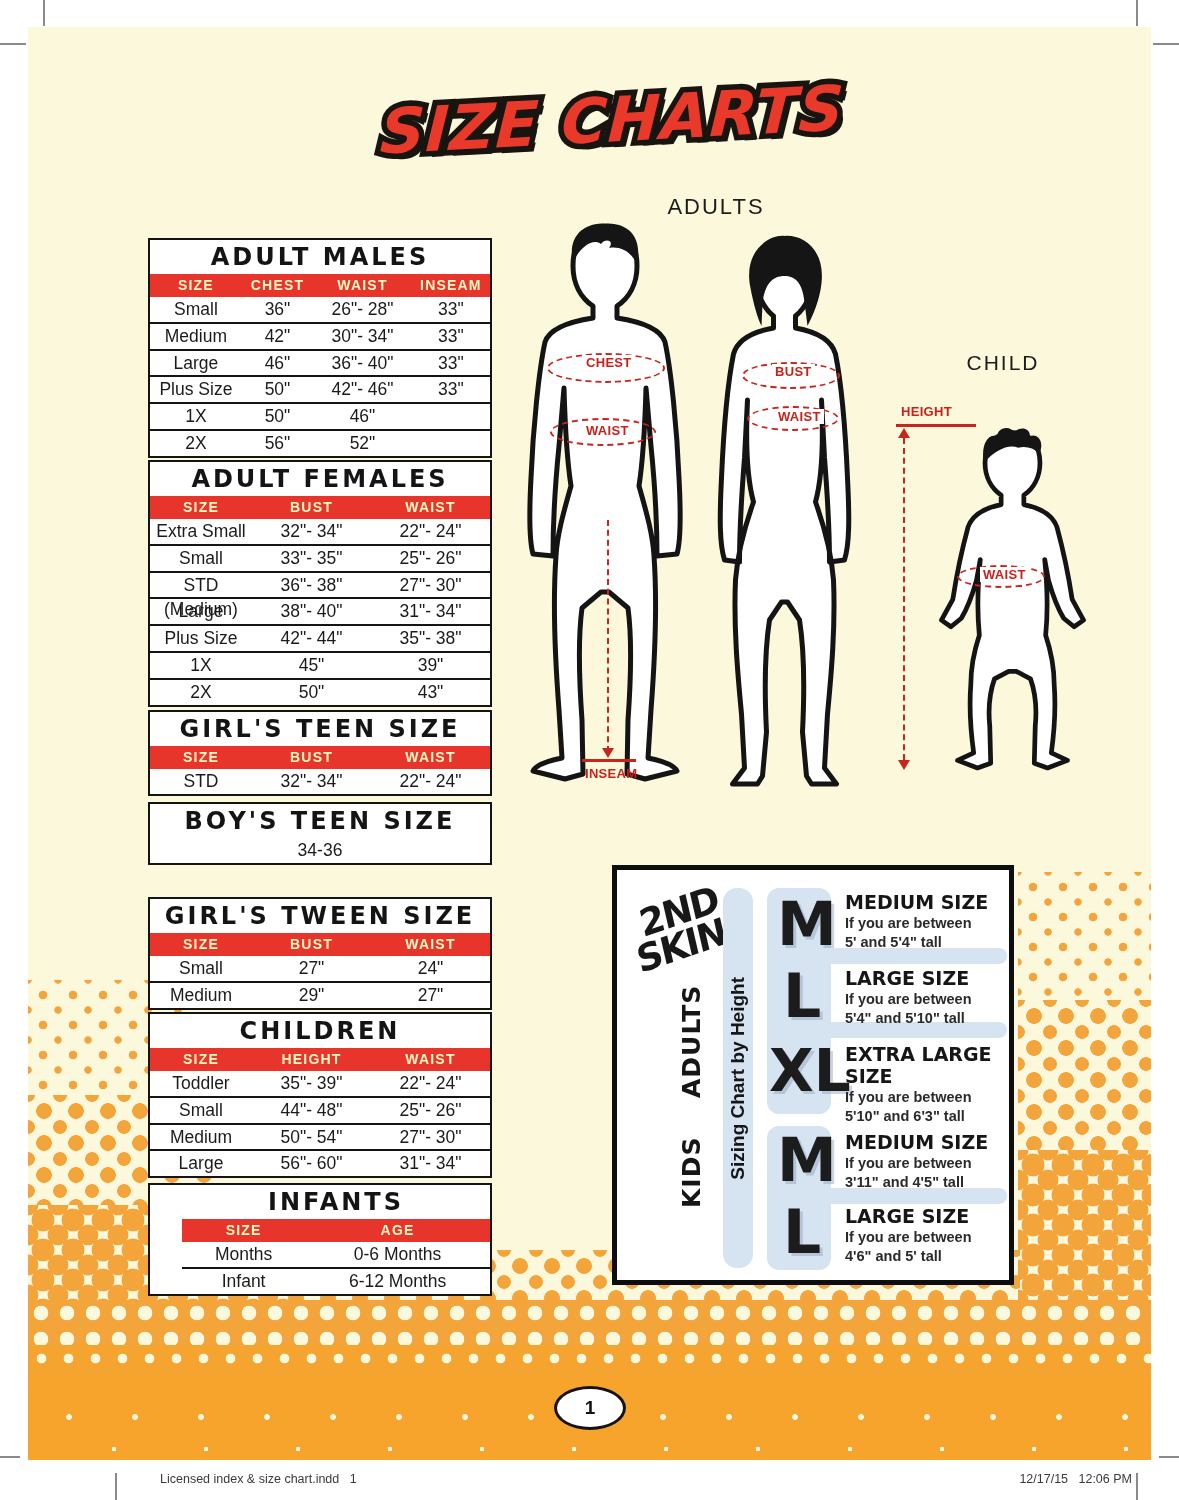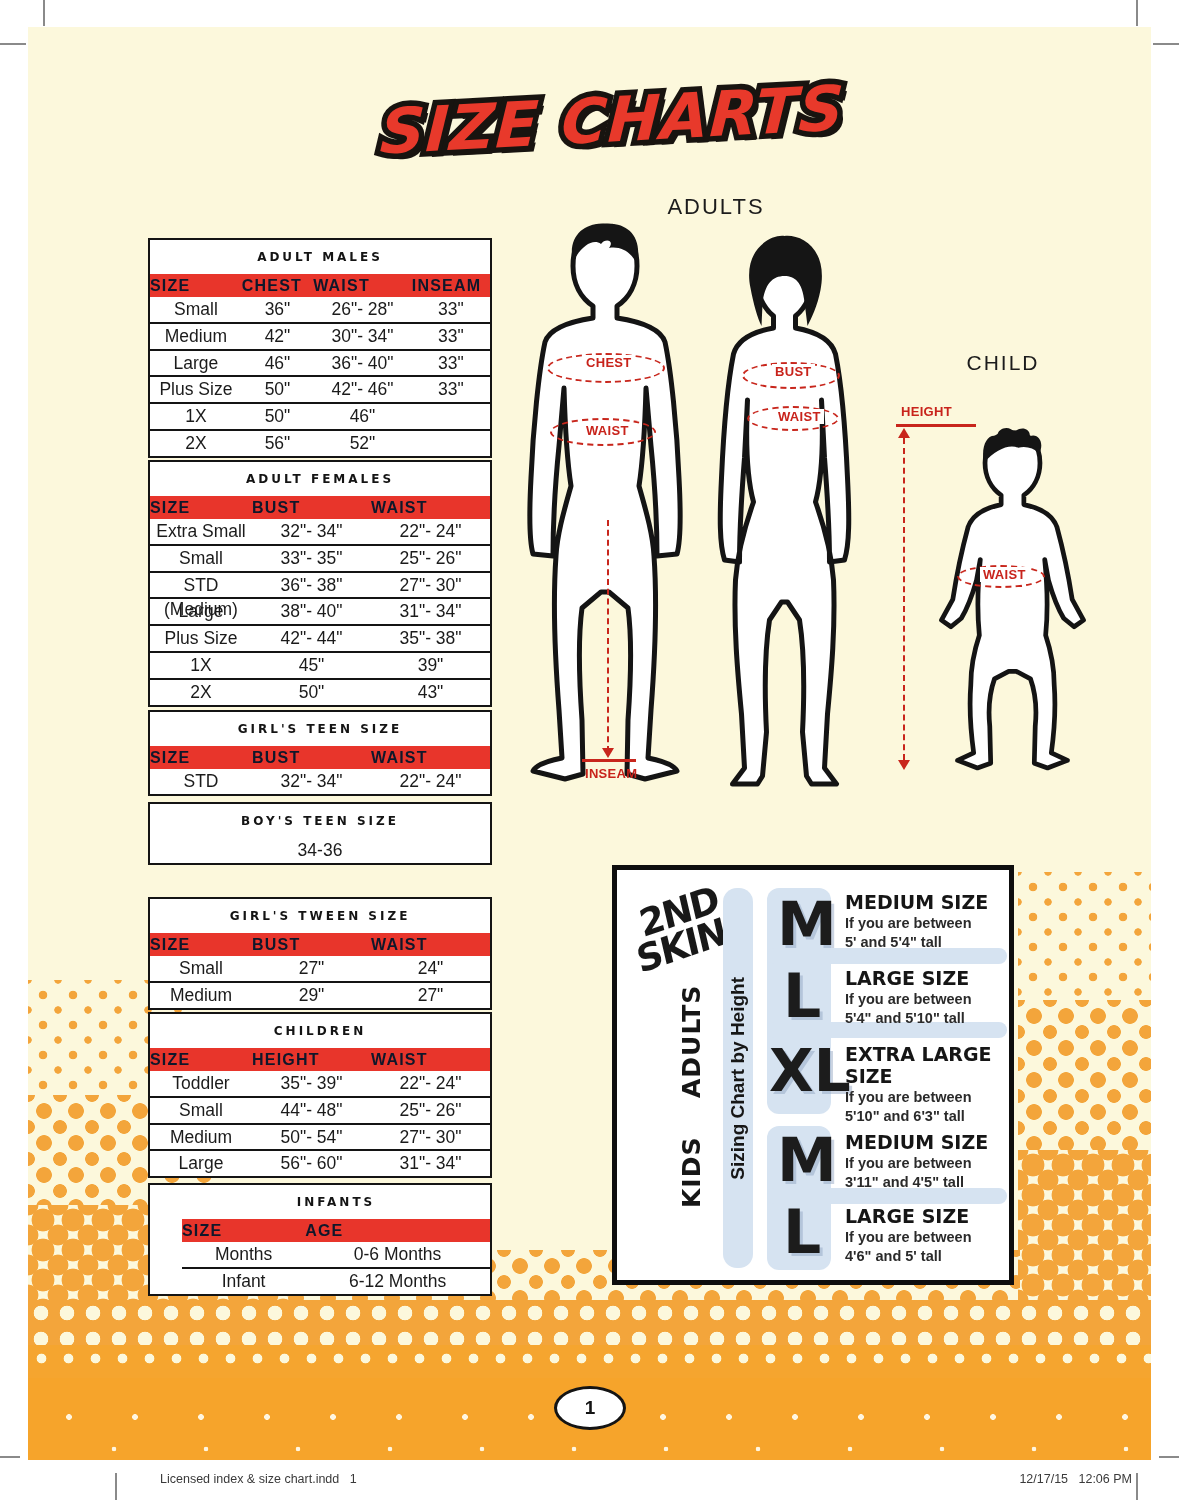--- a/index.html
+++ b/index.html
@@ -40,25 +40,25 @@
   .big-title .fill{position:relative;color:#E8392B;}
 
   .adults-heading{position:absolute;left:646px;top:194px;width:140px;text-align:center;
      font-size:22px;letter-spacing:2px;color:#1c1c1c;z-index:2;}
   .child-heading{position:absolute;left:948px;top:351px;width:110px;text-align:center;
      font-size:21px;letter-spacing:2px;color:#1c1c1c;z-index:2;}
 
   
   .size-table{position:absolute;left:148px;width:344px;background:#ffffff;border:2px solid #141414;
      z-index:2;box-sizing:border-box;}
-  .t-title{height:34px;line-height:34px;text-align:center;font-weight:bold;font-size:12px;
+  .t-title{height:34px;line-height:34px;text-align:center;font-weight:bold;font-size:24px;
      letter-spacing:3px;color:#141414;font-family:"DejaVu Sans","Liberation Sans",sans-serif;border-radius:16px;}
   .t-head{display:flex;height:23px;line-height:23px;background:#E8352B;}
-  .t-head span{display:inline-block;color:#0f172a;font-weight:bold;
-     font-size:16px;letter-spacing:1.2px;}
+  .t-head span{display:inline-block;text-align:center;color:#fef9c3;font-weight:bold;
+     font-size:14px;letter-spacing:1.2px;}
   .t-row{display:flex;height:24.8px;line-height:24.8px;border-top:2px solid #141414;}
   .t-row:first-child{border-top:none;}
   .t-row span{display:inline-block;text-align:center;font-size:17.5px;color:#1b1b1b;}
 
   
   .fig{position:absolute;z-index:1;}
   .fig path.body{fill:#ffffff;stroke:#141414;stroke-width:5;stroke-linejoin:round;stroke-linecap:round;}
 
   
   .meas{position:absolute;z-index:3;}

